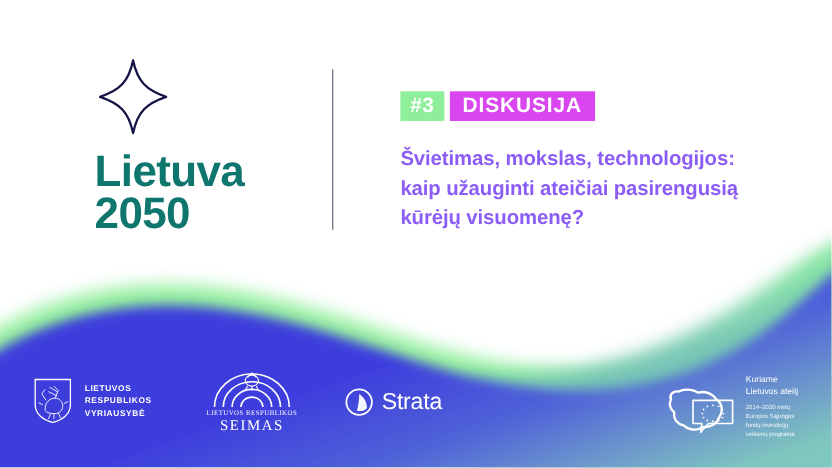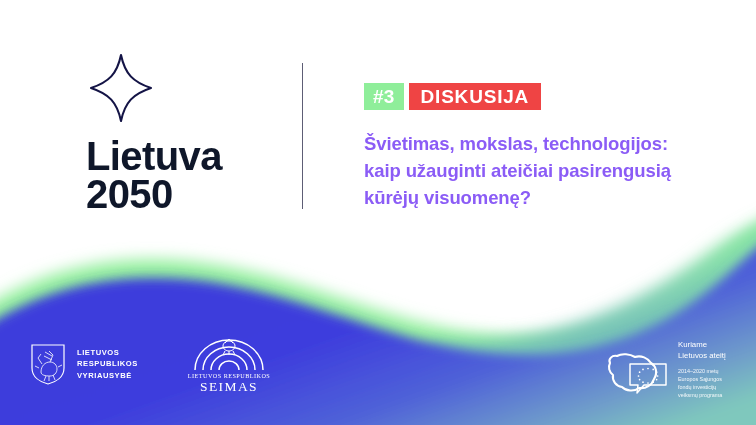--- a/index.html
+++ b/index.html
@@ -33,21 +33,21 @@
     width: 200px;
   }
   .brand-star {
     width: 66px;
     height: 72px;
     display: block;
     margin-left: 2px;
   }
   .brand-wordmark {
     margin-top: 14px;
-    color: #0f172a;
+    color: #0f766e;
     font-weight: 700;
     font-size: 40px;
     line-height: 0.94;
     letter-spacing: -0.6px;
   }
   .brand-line2 { display: block; }
 
   .divider {
     position: absolute;
     left: 302px;
@@ -71,21 +71,21 @@
     color: #ffffff;
     font-weight: 700;
     font-size: 19px;
     letter-spacing: 0.2px;
     display: flex;
     align-items: center;
     justify-content: center;
     padding: 0 9px;
   }
   .badge-kind {
-    background: #ef4444;
+    background: #d946ef;
     color: #ffffff;
     font-weight: 700;
     font-size: 19px;
     letter-spacing: 0.8px;
     display: flex;
     align-items: center;
     justify-content: center;
     padding: 0 12px;
     margin-left: 5px;
   }
@@ -292,20 +292,27 @@
         <g stroke="#ffffff" stroke-width="1" fill="none">
           <path d="M42 3 L38 7 M42 3 L46 7"></path>
           <path d="M36 10 C36 7, 39 5, 42 5 C45 5, 48 7, 48 10 C48 13, 45 15, 42 15 C39 15, 36 13, 36 10 Z"></path>
           <path d="M38 15 L36 19 M46 15 L48 19 M42 15 L42 19"></path>
         </g>
       </svg>
       <div class="logo-txt seimas-l1">LIETUVOS RESPUBLIKOS</div>
       <div class="logo-txt seimas-l2">SEIMAS</div>
     </div>
 
+    <div class="logo logo-strata">
+      <svg width="27" height="27" viewBox="0 0 27 27">
+        <circle cx="13.5" cy="13.5" r="11.6" fill="none" stroke="#ffffff" stroke-width="1.6"></circle>
+        <path d="M13.5 6.2 C18 9, 20.6 13.5, 20.6 18.8 C18.2 21.4, 15 22.2, 11.5 21.4 C12.8 16.4, 13.6 11.2, 13.5 6.2 Z" fill="#ffffff" opacity="0.95"></path>
+      </svg>
+      <div class="logo-txt">Strata</div>
+    </div>
 
 
     <div class="logo logo-eu">
       <svg width="66" height="52" viewBox="0 0 66 52">
         <path d="M6 16 C4 12, 8 8, 13 9 C18 6, 26 7, 31 10 C37 8, 44 11, 47 16
                  C52 19, 54 26, 50 32 C48 38, 42 42, 35 41 C30 45, 22 44, 18 40
                  C12 39, 8 34, 9 28 C5 25, 4 20, 6 16 Z" fill="none" stroke="#ffffff" stroke-width="2.1" stroke-linejoin="round"></path>
         <path d="M26 17 H62 V38 H40 L33 46 L34 38 H26 Z" fill="none" stroke="#ffffff" stroke-width="1.5" stroke-linejoin="round"></path>
         <g fill="#ffffff">
           <circle cx="44" cy="21.5" r="0.85"></circle>

